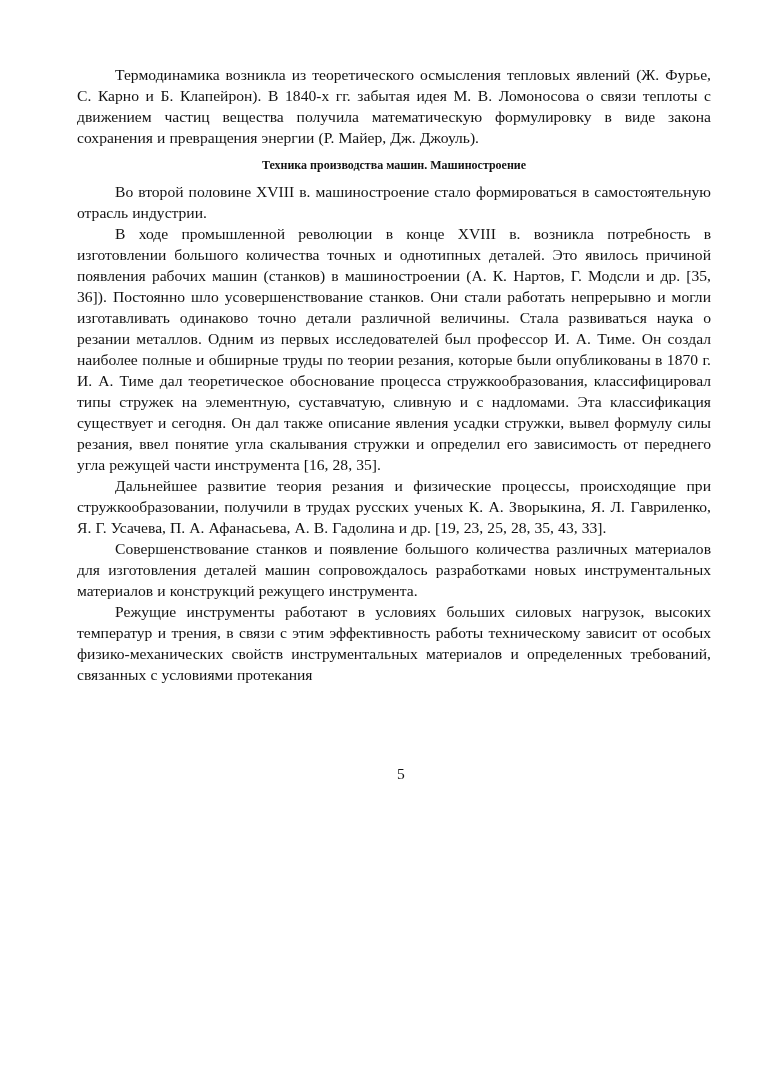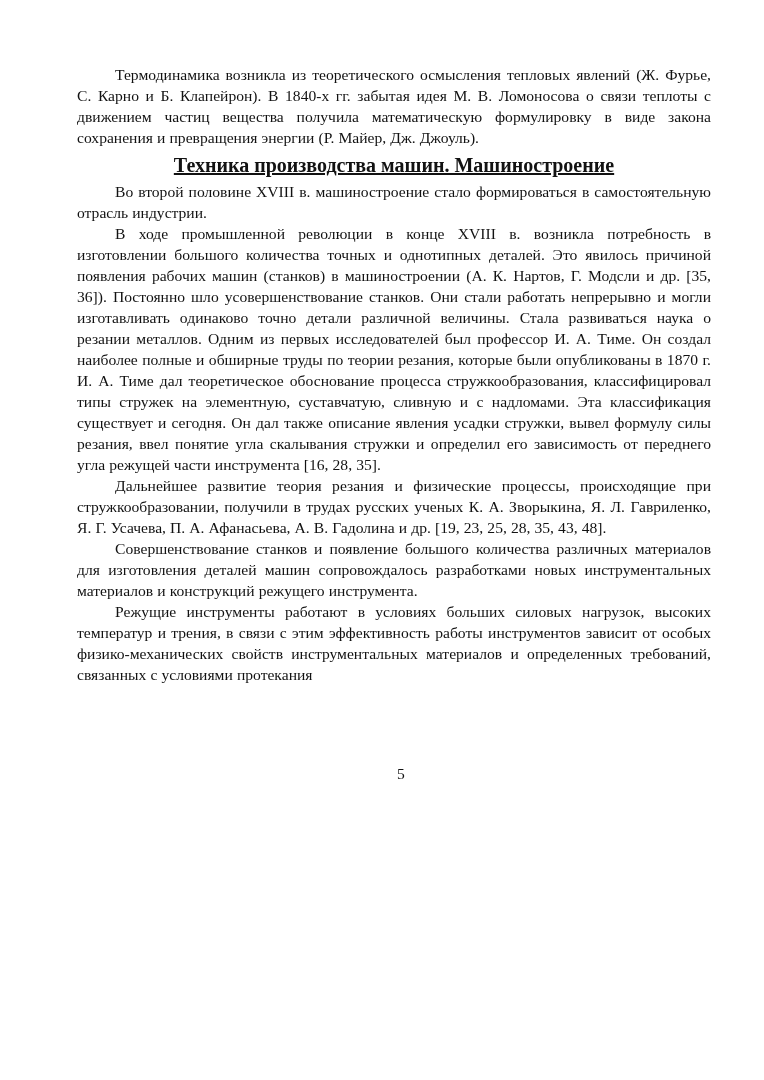--- a/index.html
+++ b/index.html
@@ -26,39 +26,38 @@
     text-align: justify;
     text-indent: 38px;
     hyphens: auto;
     -webkit-hyphens: auto;
     word-spacing: 0.2px;
   }
   .heading {
     margin: 7px 0 5px 0;
     text-align: center;
     font-weight: bold;
-    font-size: 20px;
+    font-size: 12px;
     line-height: 21px;
-    text-decoration: underline;
   }
   .page-number {
     position: absolute;
     left: 0;
     bottom: 42px;
     width: 100%;
     text-align: center;
     font-size: 15.6px;
     color: #121212;
   }
 </style>
 </head>
 <body>
 
 <div class="page">
   <p class="para">Термодинамика возникла из теоретического осмысления тепловых явлений (Ж. Фурье, С. Карно и Б. Клапейрон). В 1840-х гг. забытая идея М. В. Ломоносова о связи теплоты с движением частиц вещества получила математическую формулировку в виде закона сохранения и превращения энергии (Р. Майер, Дж. Джоуль).</p>
   <h2 class="heading">Техника производства машин. Машиностроение</h2>
   <p class="para">Во второй половине XVIII в. машиностроение стало формироваться в самостоятельную отрасль индустрии.</p>
   <p class="para">В ходе промышленной революции в конце XVIII в. возникла потребность в изготовлении большого количества точных и однотипных деталей. Это явилось причиной появления рабочих машин (станков) в машиностроении (А. К. Нартов, Г. Модсли и др. [35, 36]). Постоянно шло усовершенствование станков. Они стали работать непрерывно и могли изготавливать одинаково точно детали различной величины. Стала развиваться наука о резании металлов. Одним из первых исследователей был профессор И. А. Тиме. Он создал наиболее полные и обширные труды по теории резания, которые были опубликованы в 1870 г. И. А. Тиме дал теоретическое обоснование процесса стружкообразования, классифицировал типы стружек на элементную, суставчатую, сливную и с надломами. Эта классификация существует и сегодня. Он дал также описание явления усадки стружки, вывел формулу силы резания, ввел понятие угла скалывания стружки и определил его зависимость от переднего угла режущей части инструмента [16, 28, 35].</p>
-  <p class="para">Дальнейшее развитие теория резания и физические процессы, происходящие при стружкообразовании, получили в трудах русских ученых К. А. Зворыкина, Я. Л. Гавриленко, Я. Г. Усачева, П. А. Афанасьева, А. В. Гадолина и др. [19, 23, 25, 28, 35, 43, 48].</p>
+  <p class="para">Дальнейшее развитие теория резания и физические процессы, происходящие при стружкообразовании, получили в трудах русских ученых К. А. Зворыкина, Я. Л. Гавриленко, Я. Г. Усачева, П. А. Афанасьева, А. В. Гадолина и др. [19, 23, 25, 28, 35, 43, 33].</p>
   <p class="para">Совершенствование станков и появление большого количества различных материалов для изготовления деталей машин сопровождалось разработками новых инструментальных материалов и конструкций режущего инструмента.</p>
-  <p class="para">Режущие инструменты работают в условиях больших силовых нагрузок, высоких температур и трения, в связи с этим эффективность работы инструментов зависит от особых физико-механических свойств инструментальных материалов и определенных требований, связанных с условиями протекания</p>
+  <p class="para">Режущие инструменты работают в условиях больших силовых нагрузок, высоких температур и трения, в связи с этим эффективность работы техническому зависит от особых физико-механических свойств инструментальных материалов и определенных требований, связанных с условиями протекания</p>
   <div class="page-number">5</div>
 </div>
 
 </body></html>

